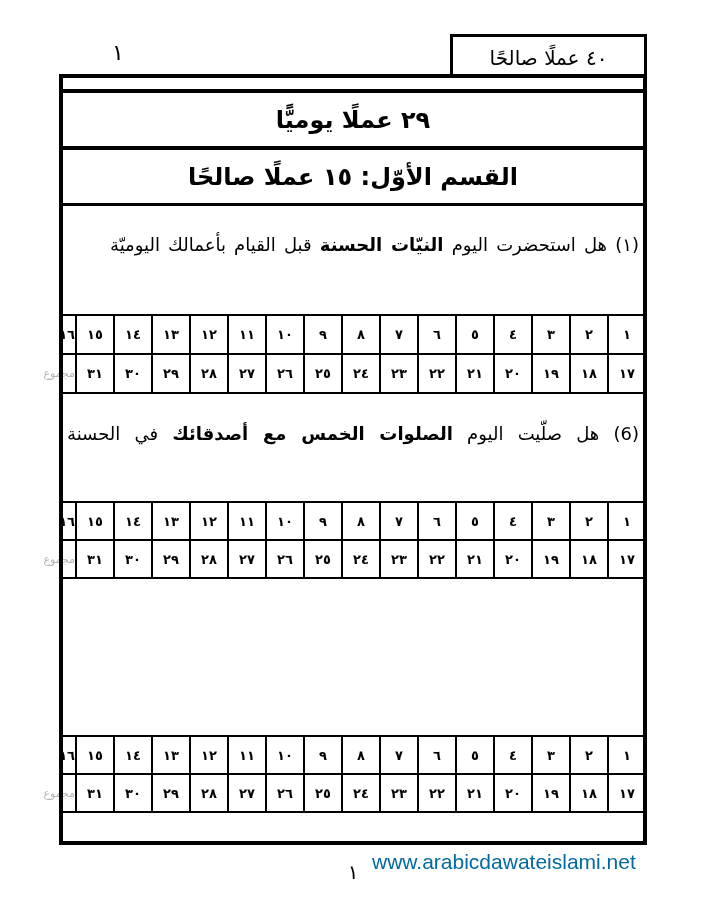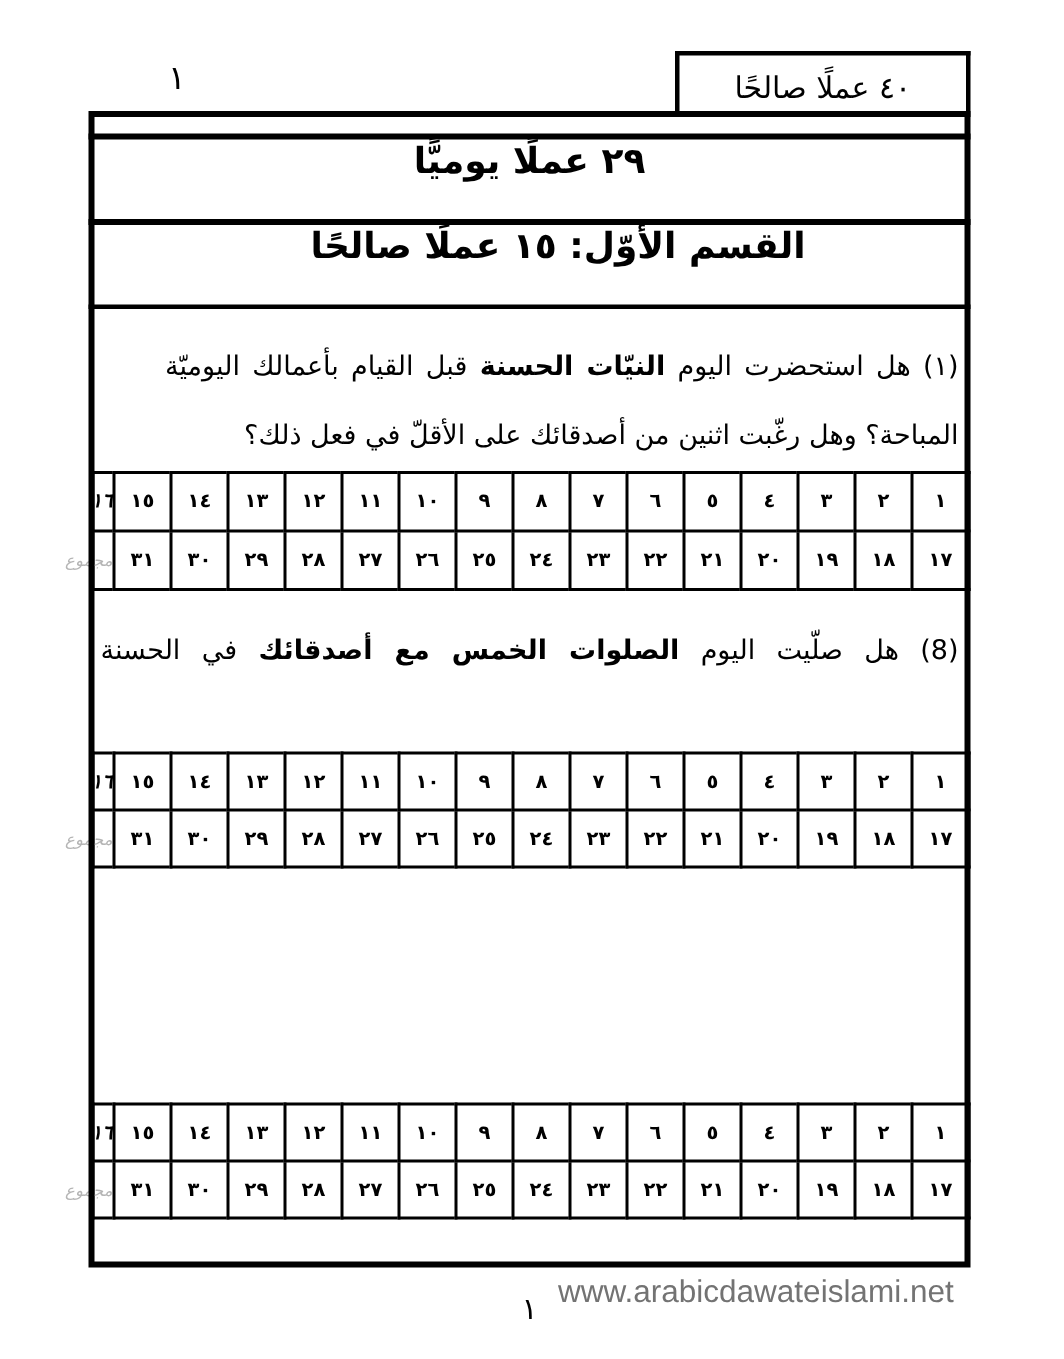--- a/index.html
+++ b/index.html
@@ -25,21 +25,21 @@
   }
   .frame {
     left: 59px; top: 74px; width: 588px; height: 771px;
     box-sizing: border-box;
     border: 4px solid #000;
     z-index: 5; pointer-events: none;
   }
   .hline { left: 59px; width: 588px; background: #000; z-index: 5; }
   .section-title {
     left: 63px; width: 580px;
-    display: flex; align-items: flex-start; justify-content: center;
+    display: flex; align-items: center; justify-content: center;
     direction: rtl; font-weight: 700; font-size: 24px;
   }
   .question {
     left: 67px; width: 572px;
     direction: rtl; font-size: 18px;
   }
   .qline {
     overflow: hidden; white-space: normal;
   }
   .qline.full { text-align: justify; text-align-last: justify; }
@@ -49,60 +49,57 @@
     position: absolute; left: 61px; width: 586px;
     border-collapse: collapse; table-layout: fixed;
     direction: rtl;
   }
   table.tracker td {
     border: 2px solid #000;
     width: 36px; padding: 0;
     text-align: center; vertical-align: middle;
     font-size: 13px; font-weight: 700;
   }
-  table.tracker tr td:last-child { width: auto; font-style: italic; }
+  table.tracker tr td:last-child { width: auto; }
   table.tracker td.total { color: #b5b5b5; font-weight: 400; font-size: 11px; }
   .footer-num {
     left: 344px; top: 858px; width: 18px; height: 28px;
     font-size: 20px; line-height: 28px; text-align: center;
   }
   .footer-url {
     left: 372px; top: 848px; height: 28px; line-height: 28px;
     font-family: "Liberation Sans", sans-serif; font-size: 21px;
-    color: #737373; white-space: nowrap;
+    color: #0369a1; white-space: nowrap;
   }
 </style>
 </head>
 <body>
 
 <div class="page">
 
   <div class="abs top-page-num">١</div>
   <div class="abs top-badge">
     <span>٤٠ عملًا صالحًا</span>
   </div>
 
   <div class="abs frame"></div>
   <div class="abs hline" style="top:89px;height:4px;"></div>
   <div class="abs hline" style="top:146px;height:4px;"></div>
   <div class="abs hline" style="top:203px;height:3px;"></div>
 
   <div class="abs section-title" style="top:93px;height:53px;">
     <span>٢٩ عملًا يوميًّا</span>
   </div>
-  <div class="abs section-title" style="top:150px;height:53px;padding-left:19px;">
+  <div class="abs section-title" style="top:150px;height:53px;">
     <span>القسم الأوّل: ١٥ عملًا صالحًا</span>
   </div>
 
   <div class="abs question" style="top:222px;">
     <div class="qline full" style="height:46px;line-height:46px;margin-left:43px;">
       <span>(١) هل استحضرت اليوم </span><span class="b">النيّات الحسنة</span><span> قبل القيام بأعمالك اليوميّة</span>
-    </div>
-    <div class="qline last" style="height:46px;line-height:46px;">
-      <span>المباحة؟ وهل رغّبت اثنين من أصدقائك على الأقلّ في فعل ذلك؟</span>
     </div>
   </div>
   <table class="tracker" style="top:314px;">
       <tbody>
         <tr style="height: 39px;">
           <td>١</td>
           <td>٢</td>
           <td>٣</td>
           <td>٤</td>
           <td>٥</td>
@@ -134,21 +131,21 @@
           <td>٢٩</td>
           <td>٣٠</td>
           <td>٣١</td>
           <td class="total">مجموع</td>
         </tr>
       </tbody>
     </table>
 
   <div class="abs question" style="top:410px;">
     <div class="qline full" style="height:47px;line-height:47px;">
-      <span>(8) هل صلّيت اليوم </span><span class="b">الصلوات الخمس مع أصدقائك</span><span> في الحسنة</span>
+      <span>(6) هل صلّيت اليوم </span><span class="b">الصلوات الخمس مع أصدقائك</span><span> في الحسنة</span>
     </div>
   </div>
   <table class="tracker" style="top:501px;">
       <tbody>
         <tr style="height: 38px;">
           <td>١</td>
           <td>٢</td>
           <td>٣</td>
           <td>٤</td>
           <td>٥</td>

